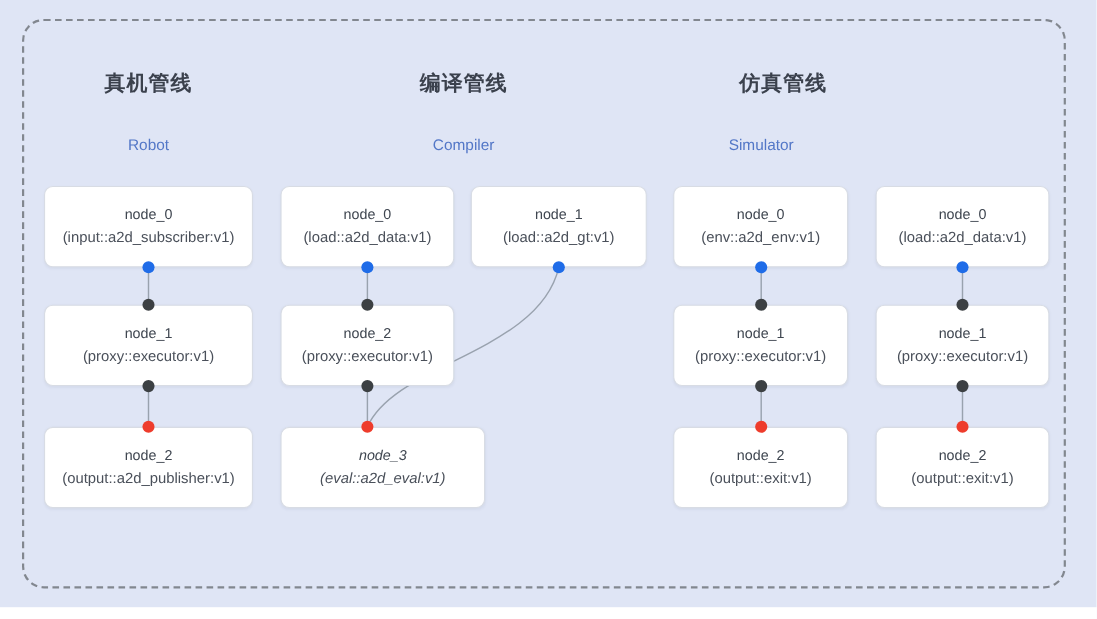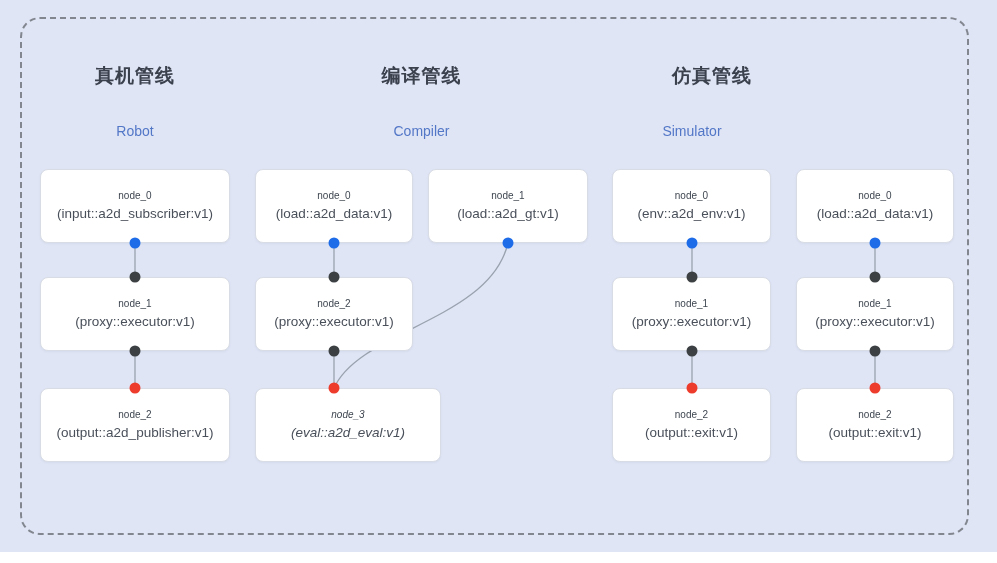--- a/index.html
+++ b/index.html
@@ -23,21 +23,21 @@
   .frame{position:absolute;left:20px;top:17px;width:949px;height:518px;
          border:2px dashed var(--dash);border-radius:20px;}
   .svg-layer{position:absolute;left:0;top:0;z-index:1;}
   .header{position:absolute;z-index:2;text-align:center;}
   .title-zh{font-size:19px;font-weight:bold;color:var(--title-zh);letter-spacing:1px;}
   .title-en{font-size:14px;color:var(--title-en);}
   .node{position:absolute;z-index:2;background:var(--node-fill);
         border:1px solid var(--node-border);border-radius:8px;
         display:flex;flex-direction:column;align-items:center;justify-content:center;
         gap:3px;box-shadow:0 1px 2px rgba(100,110,140,.08);}
-  .node-name{font-size:10px;color:var(--node-text);line-height:1.3;}
+  .node-name{font-size:13px;color:var(--node-text);line-height:1.3;}
   .node-type{font-size:13.5px;color:var(--node-subtext);line-height:1.3;}
   .dot{position:absolute;z-index:3;width:11px;height:11px;border-radius:50%;
        transform:translate(-50%,-50%);}
   .dot.blue{background:var(--port-blue);}
   .dot.black{background:var(--port-black);}
   .dot.red{background:var(--port-red);}
 </style>
 </head>
 <body>
 

